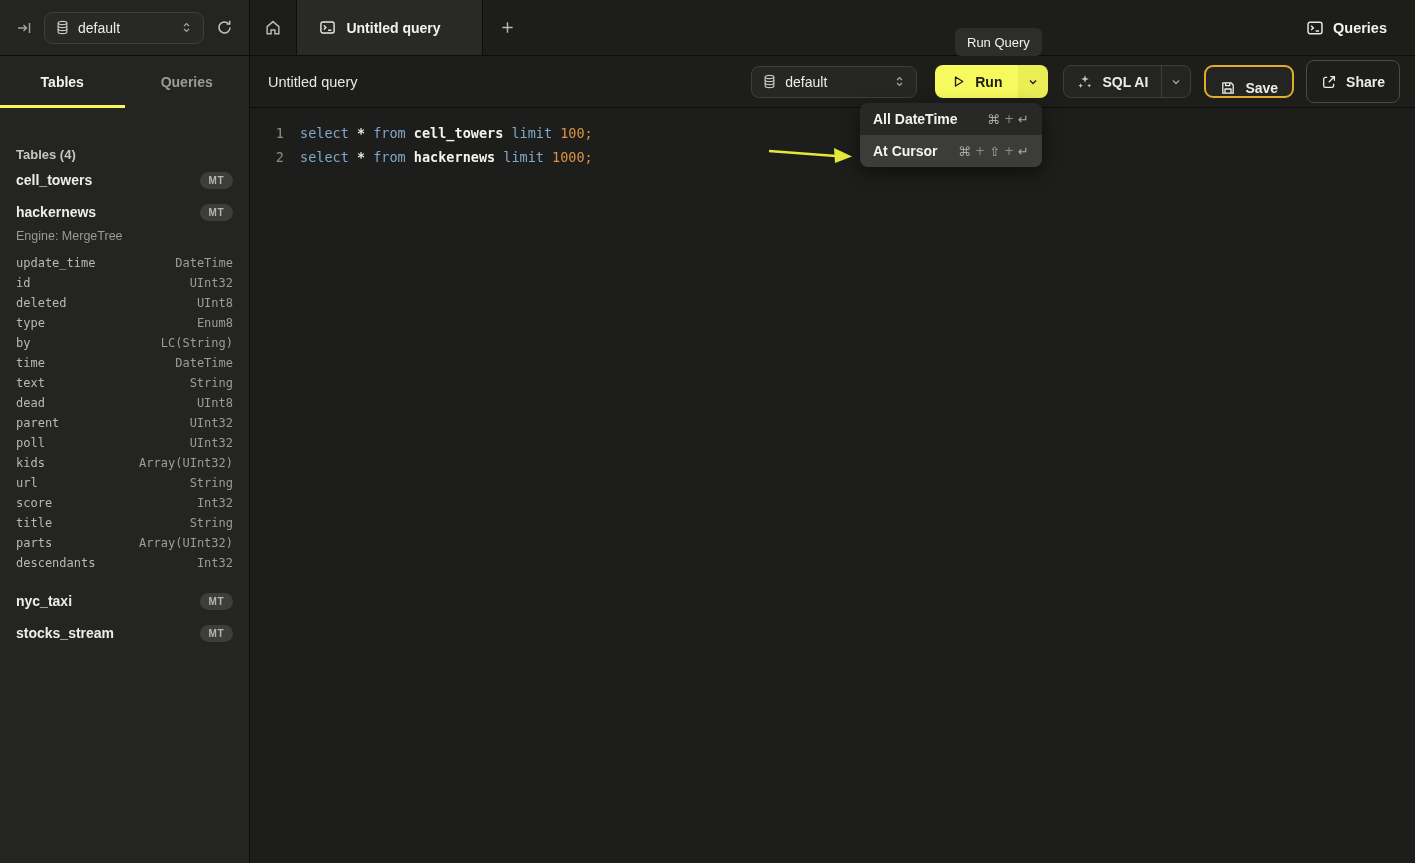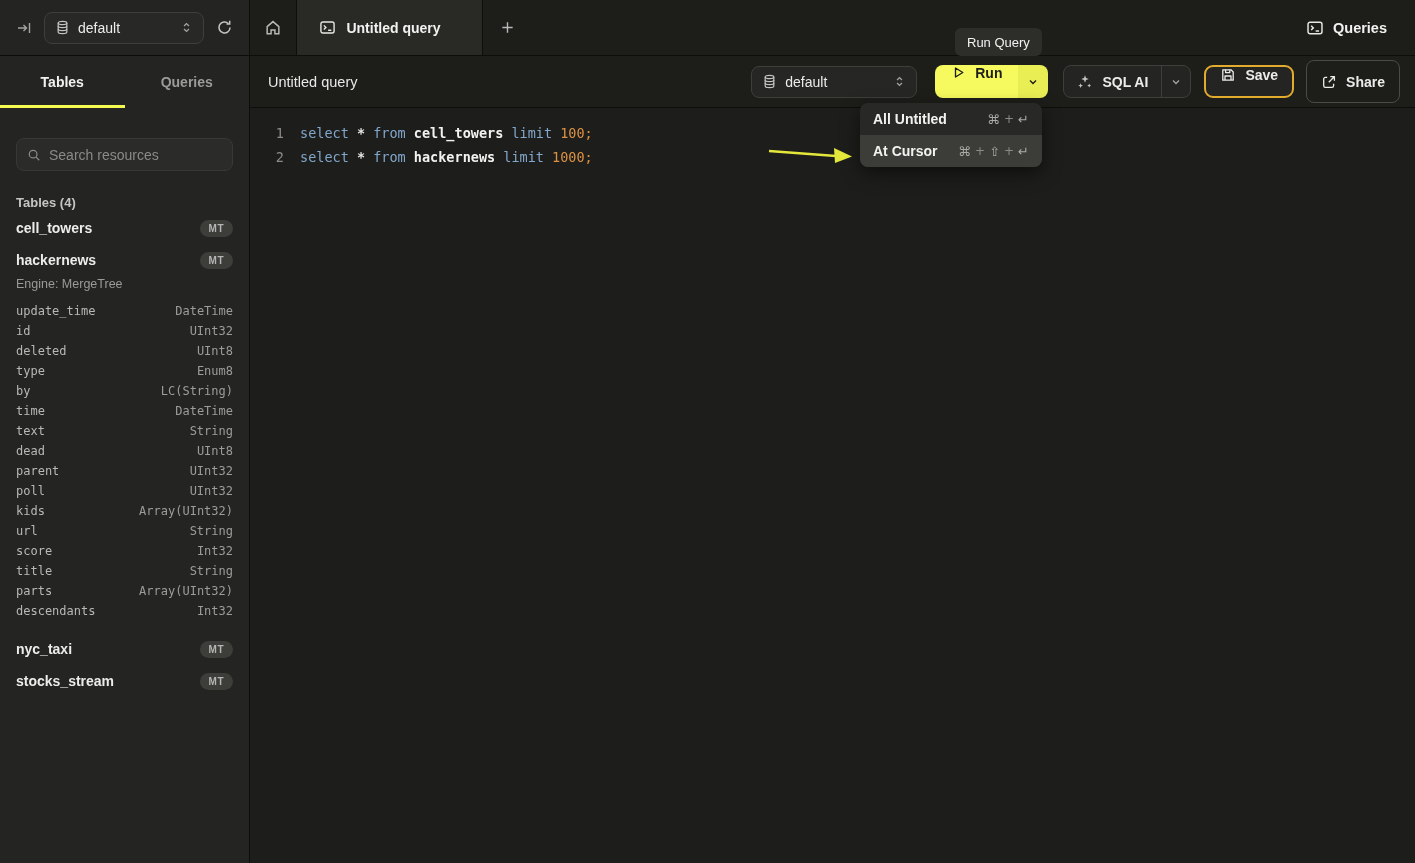--- a/index.html
+++ b/index.html
@@ -48,26 +48,26 @@
   .col-name { color:#b8b8b6; }
   .col-type { color:#9c9c9a; }
 
   
   .content { flex:1; display:flex; flex-direction:column; min-width:0; }
   .toolbar { height:52px; border-bottom:1px solid #0d0d0b; display:flex; align-items:center; padding:0 15px 0 18px; flex:0 0 auto; background:#1d1d1a; }
   .qtitle { font-size:14.5px; color:#e8e8e6; }
   .toolbar .spacer { flex:1; }
   .db-select-toolbar { width:166px; margin-right:18px; background:#262624; }
   .run-group { display:flex; height:33px; border-radius:8px; overflow:hidden; margin-right:15px; }
-  .run-main { display:flex; align-items:flex-start; gap:9px; background:#f7fa5e; color:#1d1d1b; border:none; padding:0 16px; font-weight:700; font-size:14px; font-family:"Liberation Sans", sans-serif; }
+  .run-main { display:flex; align-items:center; gap:9px; background:#f7fa5e; color:#1d1d1b; border:none; padding:0 16px; font-weight:700; font-size:14px; font-family:"Liberation Sans", sans-serif; }
   .run-caret { width:30px; background:#e9ee54; border:none; color:#1d1d1b; display:flex; align-items:center; justify-content:center; }
   .sqlai-group { display:flex; height:33px; border:1px solid #3e3e3b; border-radius:8px; overflow:hidden; margin-right:13px; background:#242422; }
   .sqlai-main { display:flex; align-items:center; gap:9px; background:none; border:none; color:#ececea; padding:0 13px; font-weight:700; font-size:14px; font-family:"Liberation Sans", sans-serif; }
   .sqlai-caret { width:29px; background:none; border:none; border-left:1px solid #3e3e3b; color:#a3a3a1; display:flex; align-items:center; justify-content:center; }
-  .save-btn { height:33px; border:2px solid #e3ab2e; border-radius:9px; background:#242422; color:#ececea; display:flex; align-items:flex-start; gap:9px; padding:0 14px; font-weight:700; font-size:14px; margin-right:12px; font-family:"Liberation Sans", sans-serif; }
+  .save-btn { height:33px; border:2px solid #e3ab2e; border-radius:9px; background:#242422; color:#ececea; display:flex; align-items:flex-end; gap:9px; padding:0 14px; font-weight:700; font-size:14px; margin-right:12px; font-family:"Liberation Sans", sans-serif; }
   .share-btn { height:43px; border:1px solid #4a4a47; border-radius:8px; background:none; color:#ececea; display:flex; align-items:center; gap:9px; padding:0 14px; font-weight:700; font-size:14px; font-family:"Liberation Sans", sans-serif; }
 
   
   .editor { flex:1; background:#1d1d1b; padding:13px 0 0 12px; font-family:"DejaVu Sans Mono", monospace; font-size:13.5px; line-height:24px; }
   .code-line { display:flex; white-space:pre; }
   .line-no { width:22px; text-align:right; color:#8b8b89; margin-right:16px; flex:0 0 auto; user-select:none; }
   .tk-kw { color:#82a7cb; }
   .tk-star { color:#e8e8e6; font-weight:700; }
   .tk-tbl { color:#f2f2f0; font-weight:700; }
   .tk-num { color:#dc9242; }
@@ -166,29 +166,20 @@
   <div class="main">
 
     <aside class="sidebar" data-interactable="false">
       <div class="sidebar-tabs" data-interactable="false">
         <button class="sidebar-tab active" data-interactable="true">Tables</button>
         <button class="sidebar-tab" data-interactable="true">Queries</button>
         <div class="sidebar-tab-underline" data-interactable="false"></div>
       </div>
       <div class="sidebar-body" data-interactable="false">
 
-        <div class="search-box" data-interactable="true">
-          <span class="icon" data-interactable="false">
-            <svg width="14" height="14" viewBox="0 0 16 16" fill="none" stroke="#8a8a88" stroke-width="1.4">
-                <circle cx="7" cy="7" r="4.4"></circle>
-                <path d="M10.4 10.4 14 14"></path>
-              </svg>
-          </span>
-          <input type="text" data-interactable="true" placeholder="Search resources" style="">
-        </div>
 
         <div class="section-title" data-interactable="false">Tables (4)</div>
 
         <div id="table-list" data-interactable="false">
             <div class="tbl-row" data-interactable="true">
               <span class="tbl-name" data-interactable="false">cell_towers</span>
               <span class="tbl-badge" data-interactable="false">MT</span>
             </div>
             <div class="tbl-row" data-interactable="true">
               <span class="tbl-name" data-interactable="false">hackernews</span>
@@ -361,21 +352,21 @@
             <div class="code-line" data-interactable="false"><span class="line-no" data-interactable="false">2</span><span class="code" data-interactable="false"><span class="tk-kw" data-interactable="false">select</span><span class="tk-pl" data-interactable="false"> </span><span class="tk-star" data-interactable="false">*</span><span class="tk-pl" data-interactable="false"> </span><span class="tk-kw" data-interactable="false">from</span><span class="tk-pl" data-interactable="false"> </span><span class="tk-tbl" data-interactable="false">hackernews</span><span class="tk-pl" data-interactable="false"> </span><span class="tk-kw" data-interactable="false">limit</span><span class="tk-pl" data-interactable="false"> </span><span class="tk-num" data-interactable="false">1000</span><span class="tk-num" data-interactable="false">;</span></span></div>
           </div>
       </div>
     </div>
   </div>
 
   <div class="tooltip" data-interactable="false">Run Query</div>
 
   <div class="run-menu" id="run-menu" data-interactable="false">
       <div class="menu-item" data-interactable="true">
-        <span class="menu-label" data-interactable="false">All Untitled</span>
+        <span class="menu-label" data-interactable="false">All DateTime</span>
         <span class="menu-shortcut" data-interactable="false">
           <span class="key" data-interactable="false">⌘</span>
           <span class="sep" data-interactable="false">+</span>
           <span class="key" data-interactable="false">↵</span>
         </span>
       </div>
       <div class="menu-item highlighted" data-interactable="true">
         <span class="menu-label" data-interactable="false">At Cursor</span>
         <span class="menu-shortcut" data-interactable="false">
           <span class="key" data-interactable="false">⌘</span>

